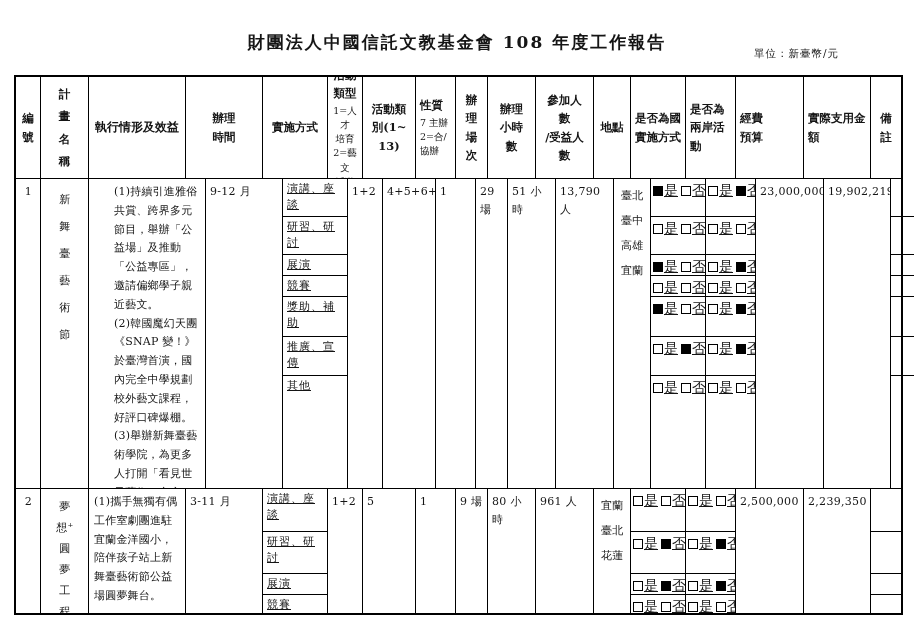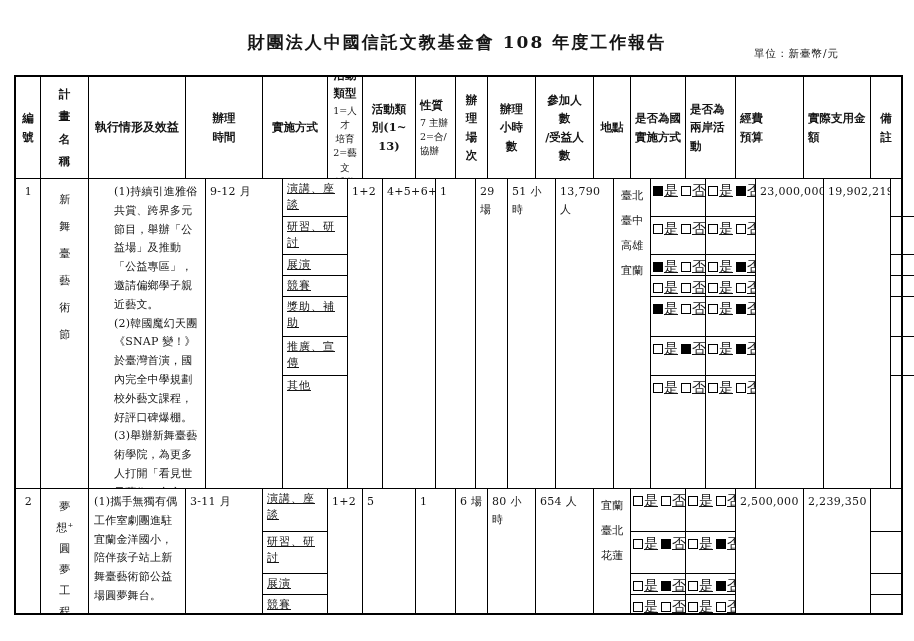--- a/index.html
+++ b/index.html
@@ -187,23 +187,23 @@
           <div class="c v" style="width: 77px;">3-11 月</div>
           <div class="c subcol" style="width: 65px;">
             <div class="sub mtext" style="height: 43px;">演講、座談</div>
             <div class="sub mtext" style="height: 42px;">研習、研討</div>
             <div class="sub mtext" style="height: 21px;">展演</div>
             <div class="sub last mtext">競賽</div>
           </div>
           <div class="c v" style="width: 35px;">1+2</div>
           <div class="c v" style="width: 53px;">5</div>
           <div class="c v" style="width: 40px;">1</div>
-          <div class="c v" style="width: 32px;">6 場</div>
+          <div class="c v" style="width: 32px;">9 場</div>
           <div class="c v" style="width: 48px;">80 小時</div>
-          <div class="c v" style="width: 58px;">654 人</div>
+          <div class="c v" style="width: 58px;">961 人</div>
           <div class="c v vloc" style="width: 37px;">宜蘭
 臺北
 花蓮</div>
           <div class="c subcol" style="width: 55px;">
             <div class="sub cbline" style="height: 43px;"><span class="cb"></span><span class="cblab">是</span><span class="cb"></span><span class="cblab">否</span></div>
             <div class="sub cbline" style="height: 42px;"><span class="cb"></span><span class="cblab">是</span><span class="cb filled"></span><span class="cblab">否</span></div>
             <div class="sub cbline" style="height: 21px;"><span class="cb"></span><span class="cblab">是</span><span class="cb filled"></span><span class="cblab">否</span></div>
             <div class="sub last cbline"><span class="cb"></span><span class="cblab">是</span><span class="cb"></span><span class="cblab">否</span></div>
           </div>
           <div class="c subcol" style="width: 50px;">

